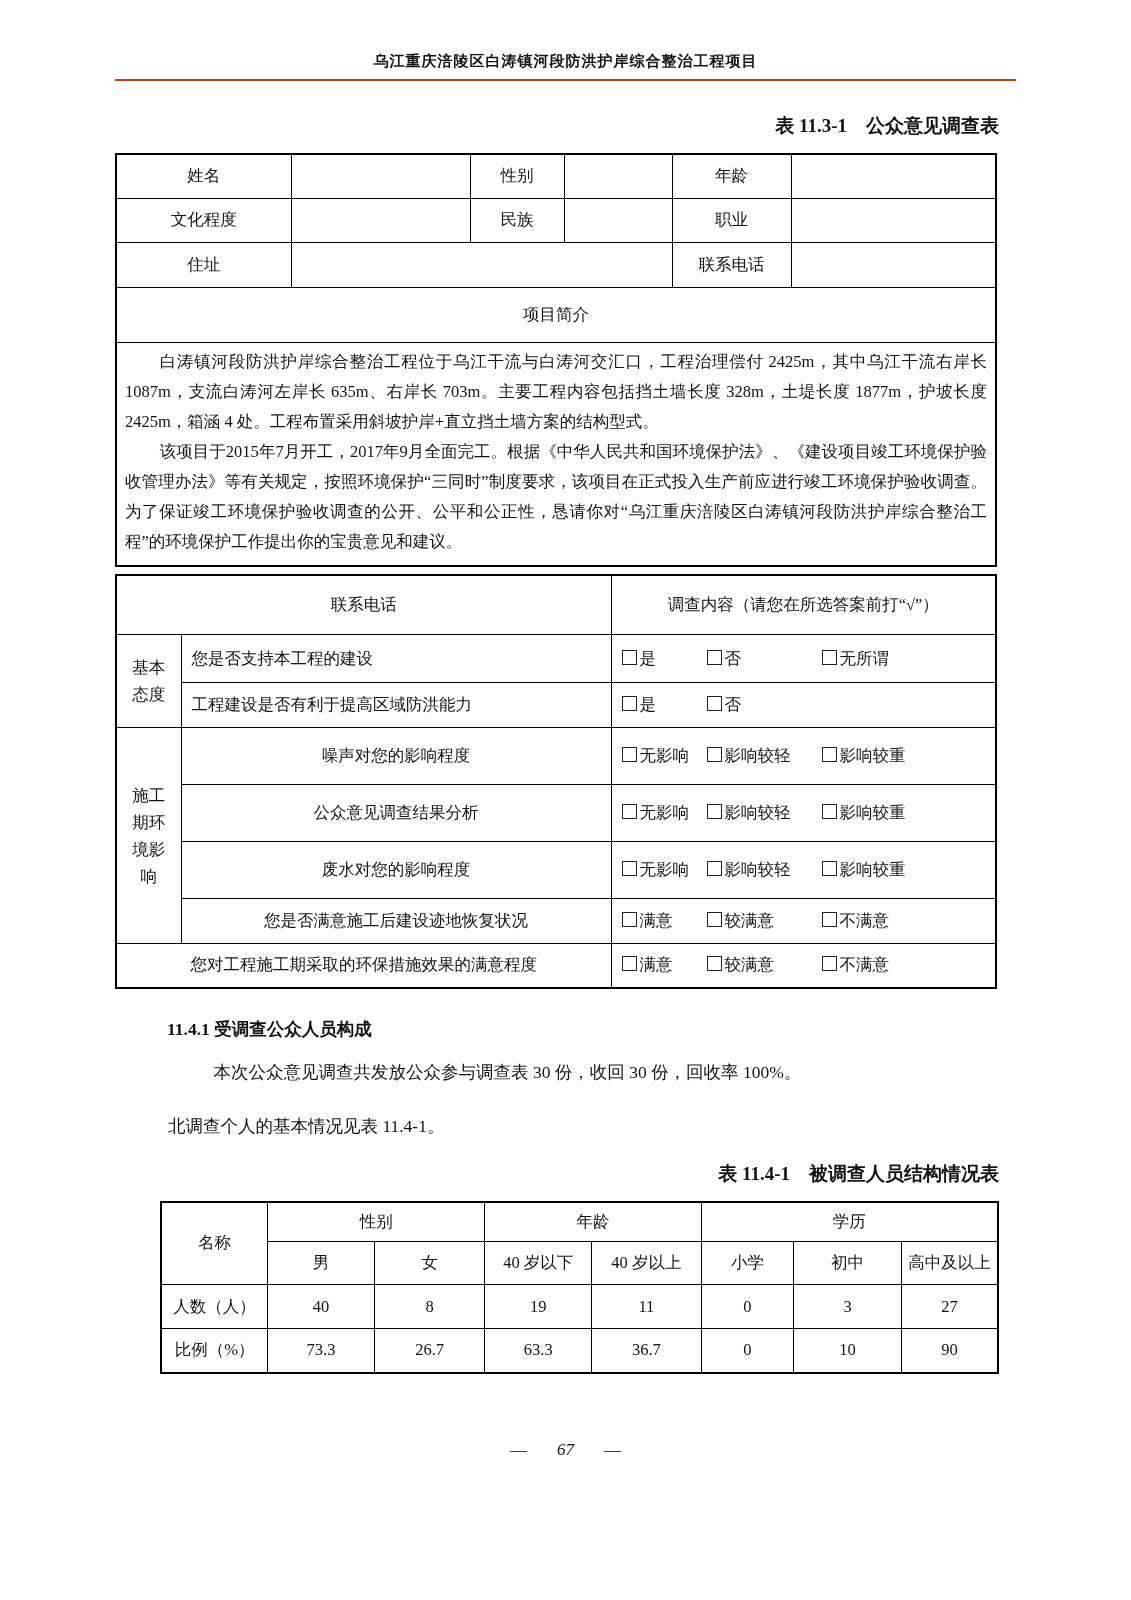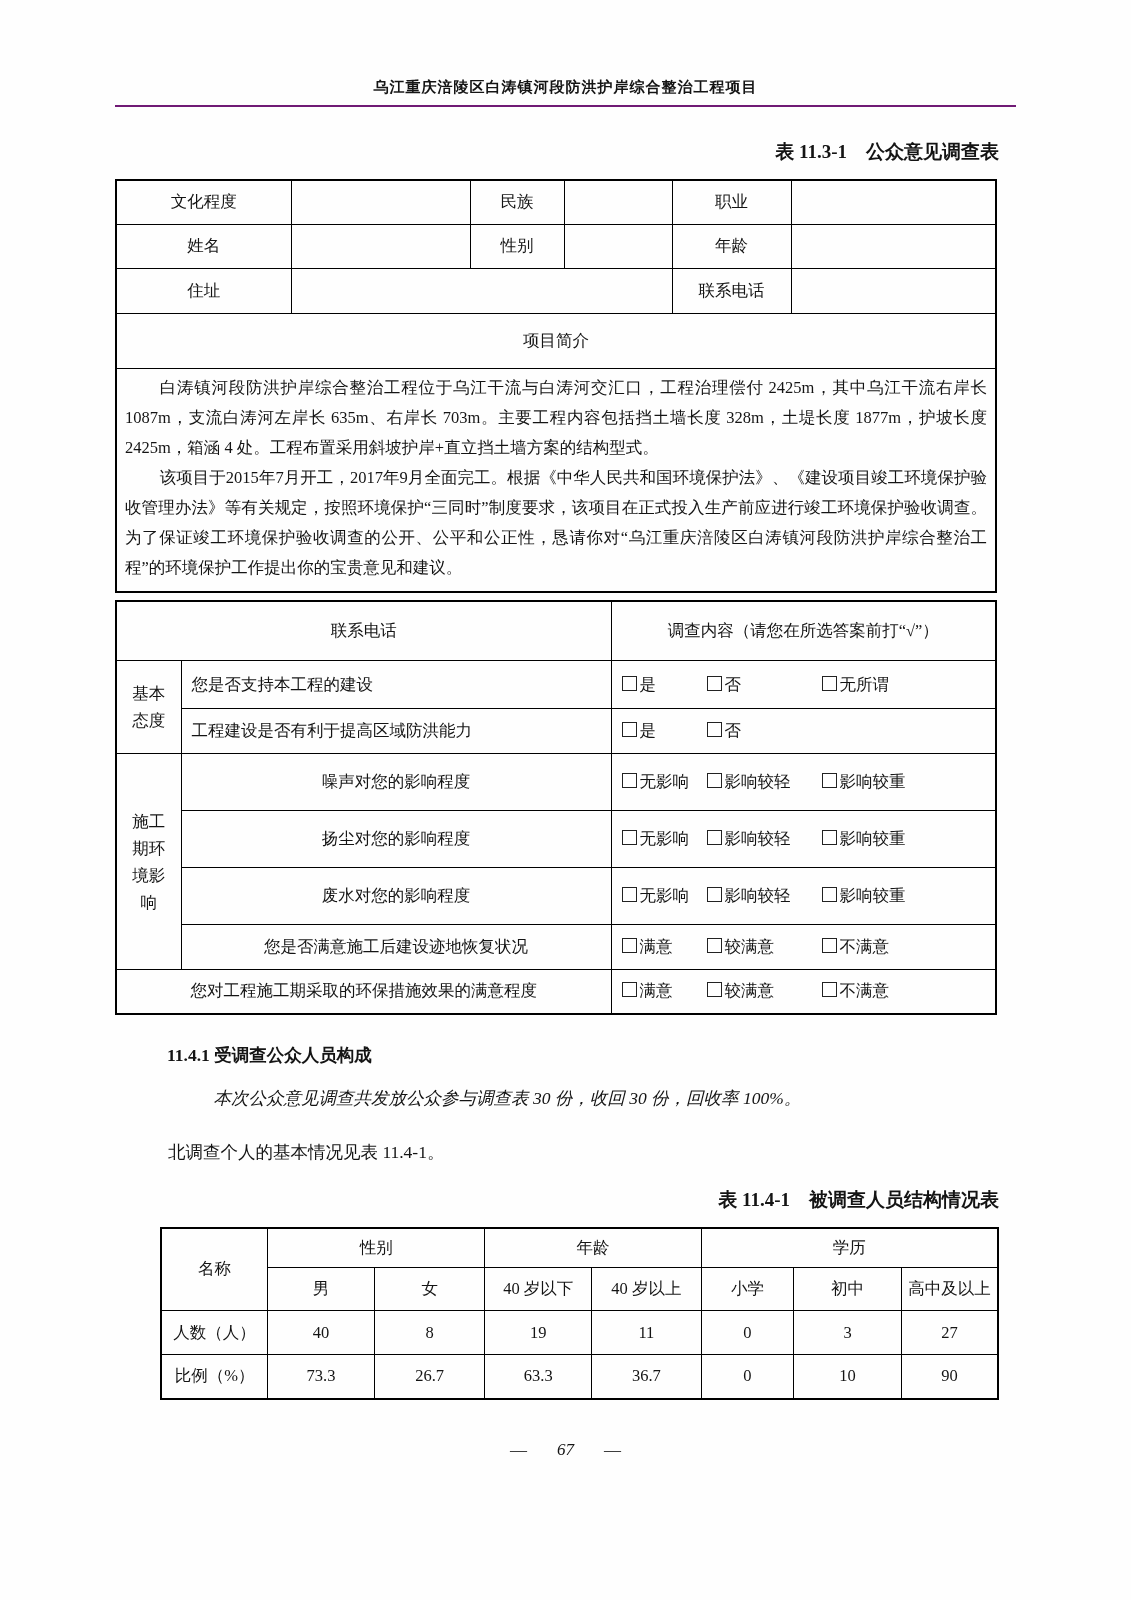--- a/index.html
+++ b/index.html
@@ -1,21 +1,21 @@
 <!DOCTYPE html>
 <html><head>
 <meta charset="utf-8">
 <style>
   html,body{margin:0;padding:0;background:#ffffff;}
   body{width:1131px;height:1600px;font-family:"Liberation Serif","DejaVu Serif",serif;color:#141414;}
   .page{position:relative;width:1131px;height:1600px;overflow:hidden;background:#fefefe;}
   .content{margin-left:115px;width:884px;}
 
   
-  .doc-header{padding-top:78px;width:901px;margin-left:115px;border-bottom:2px solid #701a75;}
+  .doc-header{padding-top:52px;width:901px;margin-left:115px;border-bottom:2px solid #c2410c;}
   .doc-header .ht{text-align:center;font-weight:bold;font-size:15px;letter-spacing:1px;padding-bottom:8px;}
 
   
   .tbl-title{font-weight:bold;font-size:19px;text-align:right;}
   .title-1{margin:32px 0 14px 0;}
   .title-2{margin:22px 0 12px 0;}
 
   
   table.t{border-collapse:collapse;table-layout:fixed;border:2.5px solid #000;}
   table.t td{border:1.8px solid #000;font-size:16.5px;text-align:center;vertical-align:middle;padding:0;overflow:hidden;}
@@ -29,21 +29,21 @@
   .ql{text-align:left !important;padding-left:10px !important;}
   .opts{text-align:left !important;padding-left:10px !important;}
   .opt{display:inline-block;white-space:nowrap;}
   .opt.w1{width:85px;} .opt.w2{width:115px;}
   .cbx{display:inline-block;width:13px;height:13px;border:1.6px solid #222;vertical-align:-1px;margin-right:3px;background:#fff;}
 
   
   .h2-heading{font-size:23px;font-weight:bold;margin:24px 0 0 50px;}
   .h3-heading{font-size:17.5px;font-weight:bold;margin:28px 0 0 52px;}
   p.body{font-size:17.5px;margin:0 0 0 53px;line-height:26px;}
-  p.body.ind{text-indent:2.6em;margin-top:18px;font-style:italic;}
+  p.body.ind{text-indent:2.6em;margin-top:18px;}
   p.body.nind{margin-top:28px;}
 
   .t3{margin-left:45px;margin-top:14px;}
 
   .footer{position:absolute;top:1440px;left:0;width:1131px;text-align:center;font-size:17px;}
   .footer .num{display:inline-block;margin:0 30px;font-style:italic;}
 </style>
 </head>
 <body>
 
@@ -61,33 +61,33 @@
       <colgroup>
         <col style="width:175px">
           <col style="width:179px">
           <col style="width:94px">
         <col style="width:108px">
           <col style="width:119px">
           <col style="width:205px">
       </colgroup>
       <tbody>
       <tr class="h44">
+        <td>姓名</td>
+        <td></td>
+        <td>性别</td>
+        <td></td>
+        <td>年龄</td>
+        <td></td>
+      </tr>
+      <tr class="h44">
         <td>文化程度</td>
         <td></td>
         <td>民族</td>
         <td></td>
         <td>职业</td>
-        <td></td>
-      </tr>
-      <tr class="h44">
-        <td>姓名</td>
-        <td></td>
-        <td>性别</td>
-        <td></td>
-        <td>年龄</td>
         <td></td>
       </tr>
       <tr class="h45">
         <td>住址</td>
         <td colspan="3"></td>
         <td>联系电话</td>
         <td></td>
       </tr>
       <tr class="h55">
         <td colspan="6">项目简介</td>
@@ -134,21 +134,21 @@
 期环
 境影
 响</td>
         <td>噪声对您的影响程度</td>
         <td class="opts">
           <span class="opt w1"><span class="cbx"></span><span>无影响</span></span><span class="opt w2"><span class="cbx"></span><span>影响较轻</span></span><span class="opt"><span class="cbx"></span><span>影响较重</span></span>
         </td>
       </tr>
 
       <tr class="h57">
-        <td>扬尘对您的影响程度</td>
+        <td>公众意见调查结果分析</td>
         <td class="opts">
           <span class="opt w1"><span class="cbx"></span><span>无影响</span></span><span class="opt w2"><span class="cbx"></span><span>影响较轻</span></span><span class="opt"><span class="cbx"></span><span>影响较重</span></span>
         </td>
       </tr>
 
       <tr class="h57">
         <td>废水对您的影响程度</td>
         <td class="opts">
           <span class="opt w1"><span class="cbx"></span><span>无影响</span></span><span class="opt w2"><span class="cbx"></span><span>影响较轻</span></span><span class="opt"><span class="cbx"></span><span>影响较重</span></span>
         </td>

